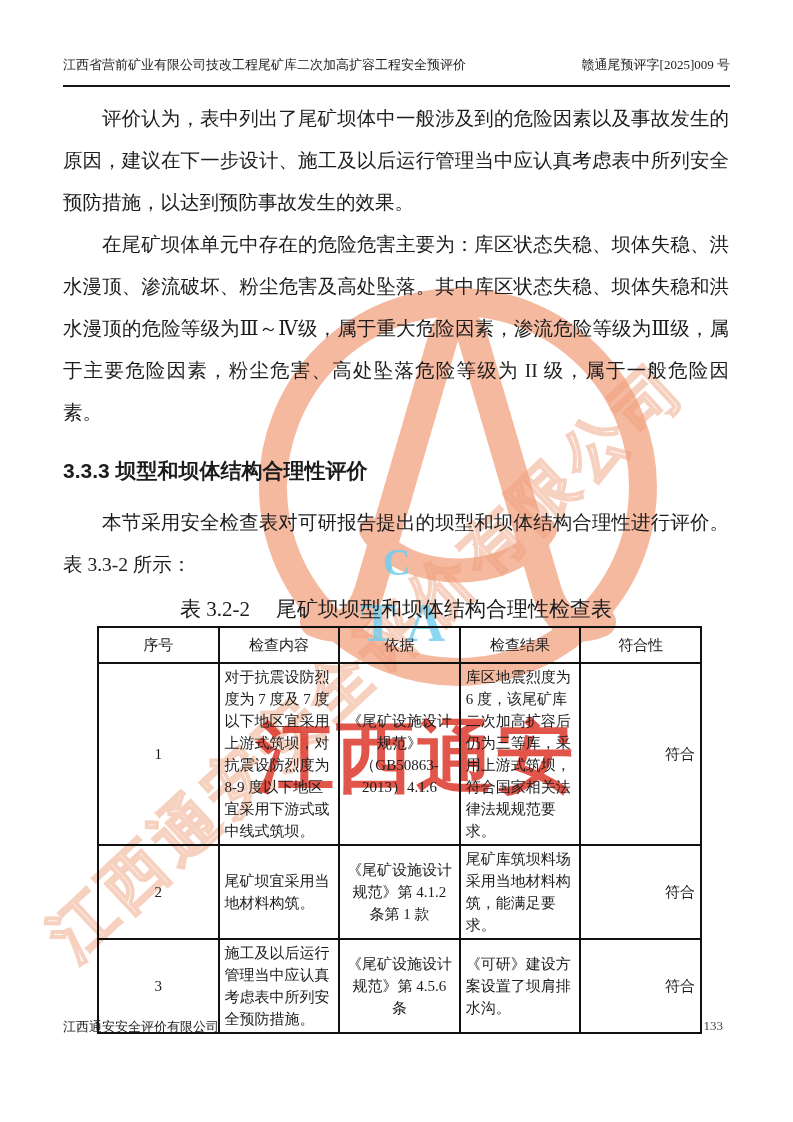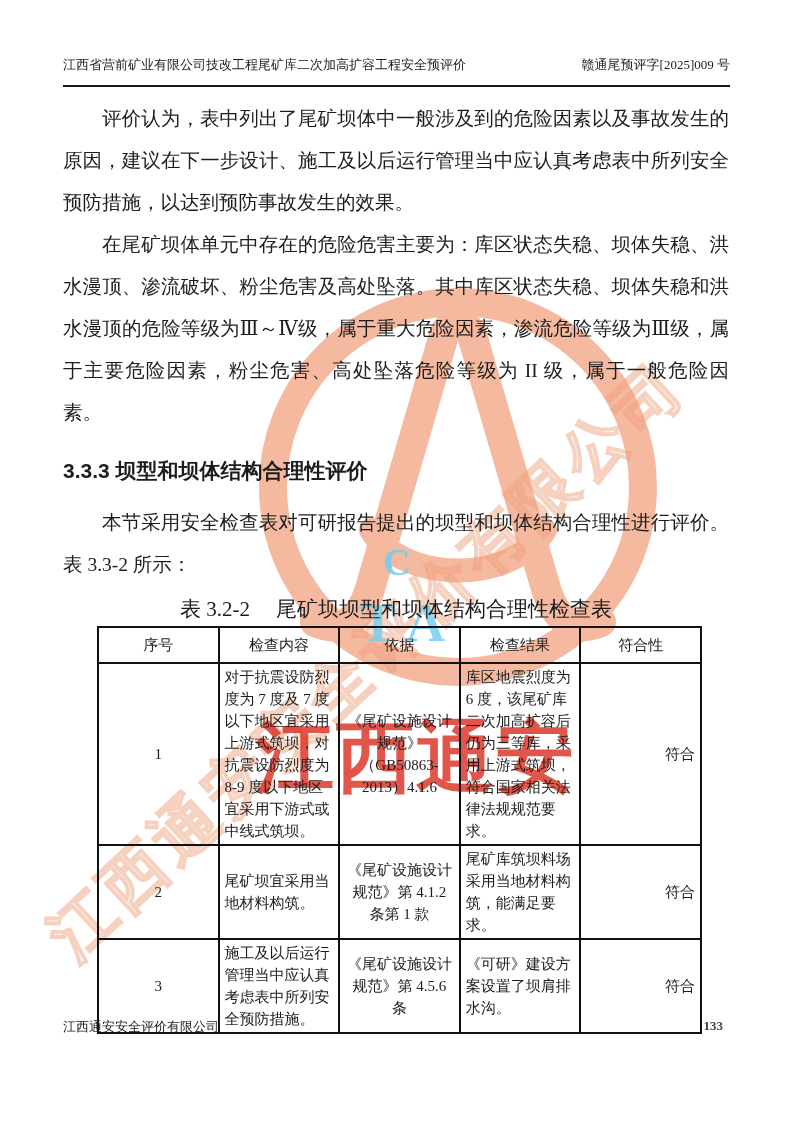--- a/index.html
+++ b/index.html
@@ -61,21 +61,21 @@
   table.chk th{text-align:center;height:30px;}
   td.c-no{text-align:center;width:37px;}
   td.c-content{width:152px;text-align:left;margin-top:36px;}
   td.c-basis{width:153px;text-align:center;}
   td.c-result{width:161px;text-align:left;}
   td.c-conf{width:84px;text-align:right;}
   .ftr{
     position:absolute;left:63px;right:70px;top:1018px;
     display:flex;justify-content:space-between;font-size:13px;
   }
-  .ftr .pageno{color:#474040;font-weight:bold;}
+  .ftr .pageno{color:#474040;}
 </style>
 </head>
 <body>
 
 <div class="page">
 
   <div class="wm-layer">
     <svg class="wm-logo" viewBox="0 0 430 430" xmlns="http://www.w3.org/2000/svg">
       <g stroke="#f3a686" fill="none" stroke-linecap="round">
         <circle cx="215" cy="215" r="185" stroke-width="28"></circle>

